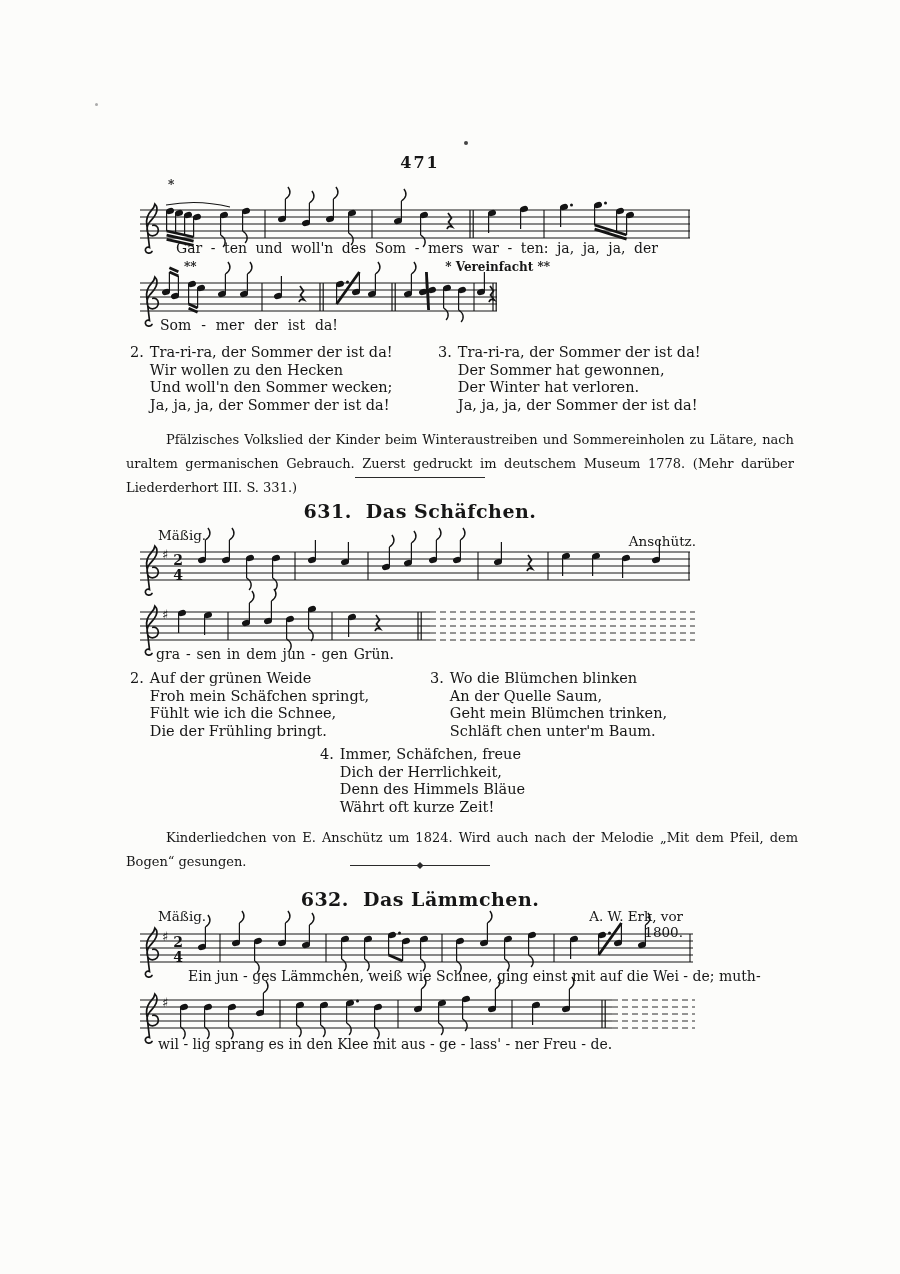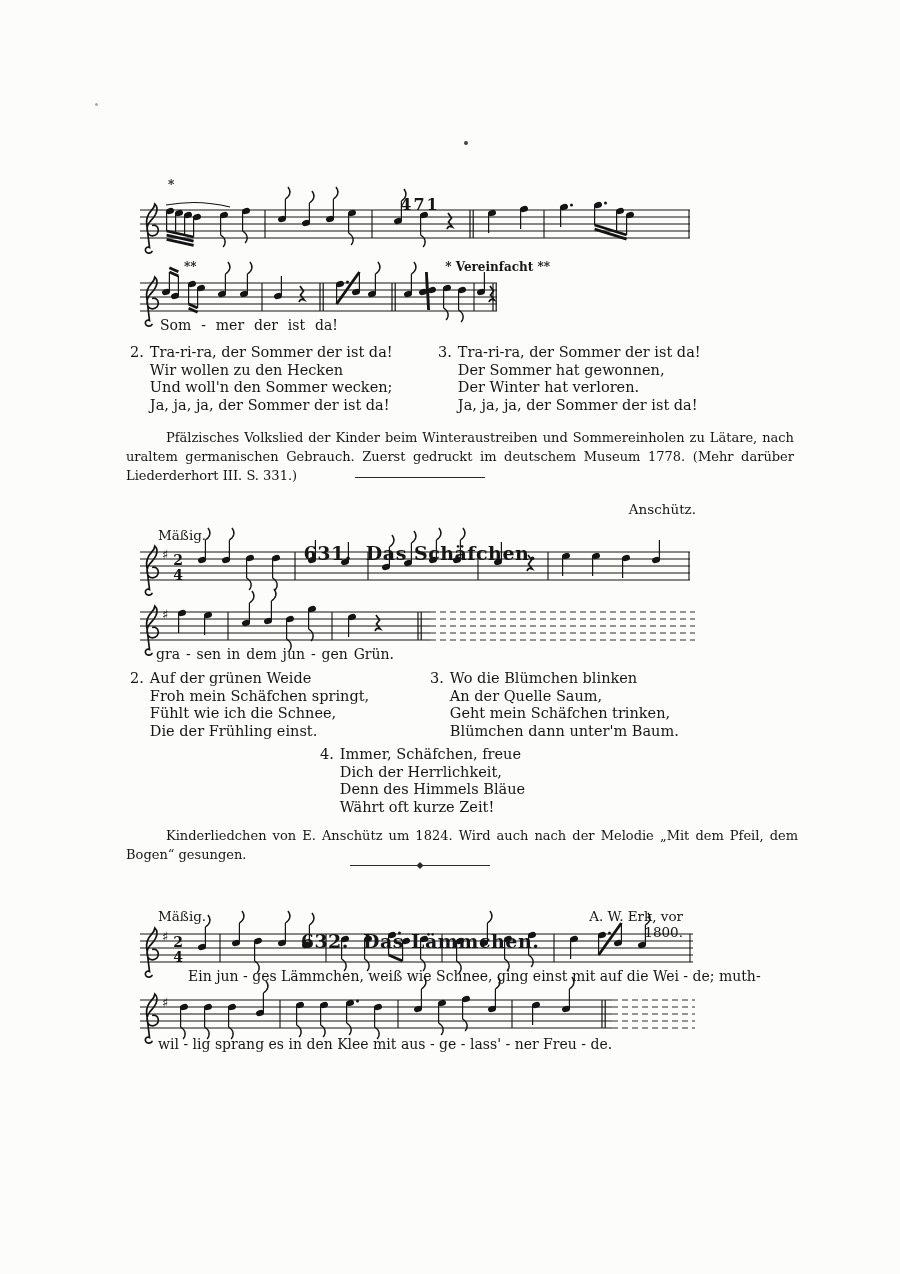--- a/index.html
+++ b/index.html
@@ -3,36 +3,36 @@
 <meta charset="utf-8">
 <style>
   html,body{margin:0;padding:0;background:#e8e8e6;}
   .page{
     position:relative;width:900px;height:1274px;margin:0 auto;
     background:#fcfcfa;color:#161616;
     font-family:"DejaVu Serif","Liberation Serif",serif;
     overflow:hidden;
   }
   .abs{position:absolute;}
-  .centerband{position:absolute;left:0;width:840px;text-align:center;margin-top:42px;}
+  .centerband{position:absolute;left:0;width:840px;text-align:center;}
   .speck{position:absolute;border-radius:50%;}
   .pageno{font-size:16px;font-weight:bold;letter-spacing:2px;}
   .songtitle{font-size:19px;font-weight:bold;letter-spacing:.5px;}
   .songtitle .num{margin-right:14px;font-family:"DejaVu Serif",serif;}
   .tempo,.composer{font-size:13.5px;}
   .composer{text-align:right;}
   .lyr{
     font-size:14px;line-height:16px;white-space:nowrap;
     text-align:justify;text-align-last:justify;
   }
   .verse{position:absolute;display:flex;font-size:14.5px;line-height:17.5px;}
   .vnum{margin-right:6px;}
   .vlines{display:flex;flex-direction:column;}
   .footnote{
-    position:absolute;font-size:13px;line-height:19px;
+    position:absolute;font-size:13px;line-height:24px;
     text-align:justify;text-indent:40px;
   }
   .divider{position:absolute;height:1px;background:#2a2a2a;}
   .divider .dia{
     position:absolute;left:50%;top:-2px;width:5px;height:5px;
     background:#2a2a2a;transform:translateX(-50%) rotate(45deg);
   }
   .mark{font-size:12px;font-weight:bold;}
   svg{position:absolute;overflow:visible;}
 </style>
@@ -107,20 +107,21 @@
       <line x1="476.6" y1="13" x2="476.6" y2="33" stroke="#141414" stroke-width="1.2"></line>
       <ellipse cx="490" cy="17" rx="4.1" ry="3" transform="rotate(-18 490 17)" fill="#141414"></ellipse>
       <line x1="486.6" y1="17" x2="486.6" y2="37" stroke="#141414" stroke-width="1.2"></line>
       <line x1="26.6" y1="33" x2="53.6" y2="39" stroke="#141414" stroke-width="2.8"></line>
       <line x1="26.6" y1="37.2" x2="53.6" y2="43.2" stroke="#141414" stroke-width="2.8"></line>
       <line x1="26.6" y1="41.4" x2="53.6" y2="47.4" stroke="#141414" stroke-width="2.8"></line>
       <line x1="454.6" y1="27" x2="486.6" y2="37" stroke="#141414" stroke-width="2.8"></line>
       <line x1="454.6" y1="31.2" x2="486.6" y2="41.2" stroke="#141414" stroke-width="2.8"></line>
       <path d="M26 7 Q 58 1 90 9" fill="none" stroke="#141414" stroke-width="1.1"></path>
     </svg>
+  <div class="abs lyr" style="left:176px;top:240px;width:482px;">Gar - ten und woll'n des Som - mers war - ten: ja, ja, ja, der</div>
 
   <div class="abs mark" style="left:184px;top:260px;">**</div>
   <div class="abs mark" style="left:330px;top:260px;width:220px;text-align:right;">* Vereinfacht **</div>
   <svg id="staveA2" style="left:140px;top:271px;" width="357" height="64" viewBox="0 0 357 64">
       <line x1="0" y1="12" x2="357" y2="12" stroke="#141414" stroke-width="1"></line>
       <line x1="0" y1="19" x2="357" y2="19" stroke="#141414" stroke-width="1"></line>
       <line x1="0" y1="26" x2="357" y2="26" stroke="#141414" stroke-width="1"></line>
       <line x1="0" y1="33" x2="357" y2="33" stroke="#141414" stroke-width="1"></line>
       <line x1="0" y1="40" x2="357" y2="40" stroke="#141414" stroke-width="1"></line>
       <path d="M12 53.5 c-1.6 2.6 -6 2 -6.6 -0.9 c-0.5 -2.6 2 -4.3 4.1 -3.2 L6.8 27 c-0.9 -5.6 0.7 -10.4 4.8 -14.8 c1.7 -1.9 2.9 -3.7 3.3 -6.2 c1.7 1.7 2.7 5.4 1.2 9.3 c-1.3 3.5 -4 5.8 -6.4 8.7 c-2.3 2.7 -3.1 5.6 -2.4 9.1 c0.6 2.9 2.4 4.7 5.2 4.7 c3.7 0 6 -2.7 5.8 -6 c-0.2 -3.1 -2.8 -5 -5.5 -4.5" fill="none" stroke="#141414" stroke-width="1.7" stroke-linecap="round"></path>
@@ -201,21 +202,21 @@
     </span>
   </div>
 
   <div class="footnote" style="left:126px;top:428px;width:668px;">Pfälzisches Volkslied der Kinder beim Winteraustreiben und Sommereinholen zu Lätare, nach uraltem germanischen Gebrauch.  Zuerst gedruckt im deutschem Museum 1778.  (Mehr darüber Liederderhort III. S. 331.)</div>
   <div class="divider" style="left:355px;top:477px;width:130px;"></div>
 
   <div class="centerband songtitle" style="top:500px;">
     <span class="num">631.</span><span>Das Schäfchen.</span>
   </div>
   <div class="abs tempo" style="left:158px;top:527px;">Mäßig.</div>
-  <div class="abs composer" style="left:596px;top:501px;width:100px;text-align:right;">Anschütz.</div>
+  <div class="abs composer" style="left:596px;top:533px;width:100px;text-align:right;">Anschütz.</div>
 
   <svg id="staveB1" style="left:140px;top:540px;" width="550" height="64" viewBox="0 0 550 64">
       <line x1="0" y1="12" x2="550" y2="12" stroke="#141414" stroke-width="1"></line>
       <line x1="0" y1="19" x2="550" y2="19" stroke="#141414" stroke-width="1"></line>
       <line x1="0" y1="26" x2="550" y2="26" stroke="#141414" stroke-width="1"></line>
       <line x1="0" y1="33" x2="550" y2="33" stroke="#141414" stroke-width="1"></line>
       <line x1="0" y1="40" x2="550" y2="40" stroke="#141414" stroke-width="1"></line>
       <path d="M12 53.5 c-1.6 2.6 -6 2 -6.6 -0.9 c-0.5 -2.6 2 -4.3 4.1 -3.2 L6.8 27 c-0.9 -5.6 0.7 -10.4 4.8 -14.8 c1.7 -1.9 2.9 -3.7 3.3 -6.2 c1.7 1.7 2.7 5.4 1.2 9.3 c-1.3 3.5 -4 5.8 -6.4 8.7 c-2.3 2.7 -3.1 5.6 -2.4 9.1 c0.6 2.9 2.4 4.7 5.2 4.7 c3.7 0 6 -2.7 5.8 -6 c-0.2 -3.1 -2.8 -5 -5.5 -4.5" fill="none" stroke="#141414" stroke-width="1.7" stroke-linecap="round"></path>
       <text x="22" y="19" font-size="13" font-family="DejaVu Sans, sans-serif" fill="#141414">♯</text>
       <text x="38" y="25" font-size="14" font-weight="bold" text-anchor="middle" fill="#141414">2</text>
@@ -304,30 +305,30 @@
       <path d="M236 15 l3.5 5 l-3 4 l3.8 5 q-4.5 -1.8 -5.2 2.2" fill="none" stroke="#141414" stroke-width="1.7"></path>
     </svg>
   <div class="abs lyr" style="left:156px;top:646px;width:238px;">gra - sen in dem jun - gen Grün.</div>
 
   <div class="verse" style="left:130px;top:670px;">
     <span class="vnum">2.</span>
     <span class="vlines">
       <span>Auf der grünen Weide</span>
       <span>Froh mein Schäfchen springt,</span>
       <span>Fühlt wie ich die Schnee,</span>
-      <span>Die der Frühling einst.</span>
+      <span>Die der Frühling bringt.</span>
     </span>
   </div>
   <div class="verse" style="left:430px;top:670px;">
     <span class="vnum">3.</span>
     <span class="vlines">
       <span>Wo die Blümchen blinken</span>
       <span>An der Quelle Saum,</span>
-      <span>Geht mein Schäfchen trinken,</span>
-      <span>Blümchen dann unter'm Baum.</span>
+      <span>Geht mein Blümchen trinken,</span>
+      <span>Schläft chen unter'm Baum.</span>
     </span>
   </div>
   <div class="verse" style="left:320px;top:746px;">
     <span class="vnum">4.</span>
     <span class="vlines">
       <span>Immer, Schäfchen, freue</span>
       <span>Dich der Herrlichkeit,</span>
       <span>Denn des Himmels Bläue</span>
       <span>Währt oft kurze Zeit!</span>
     </span>

